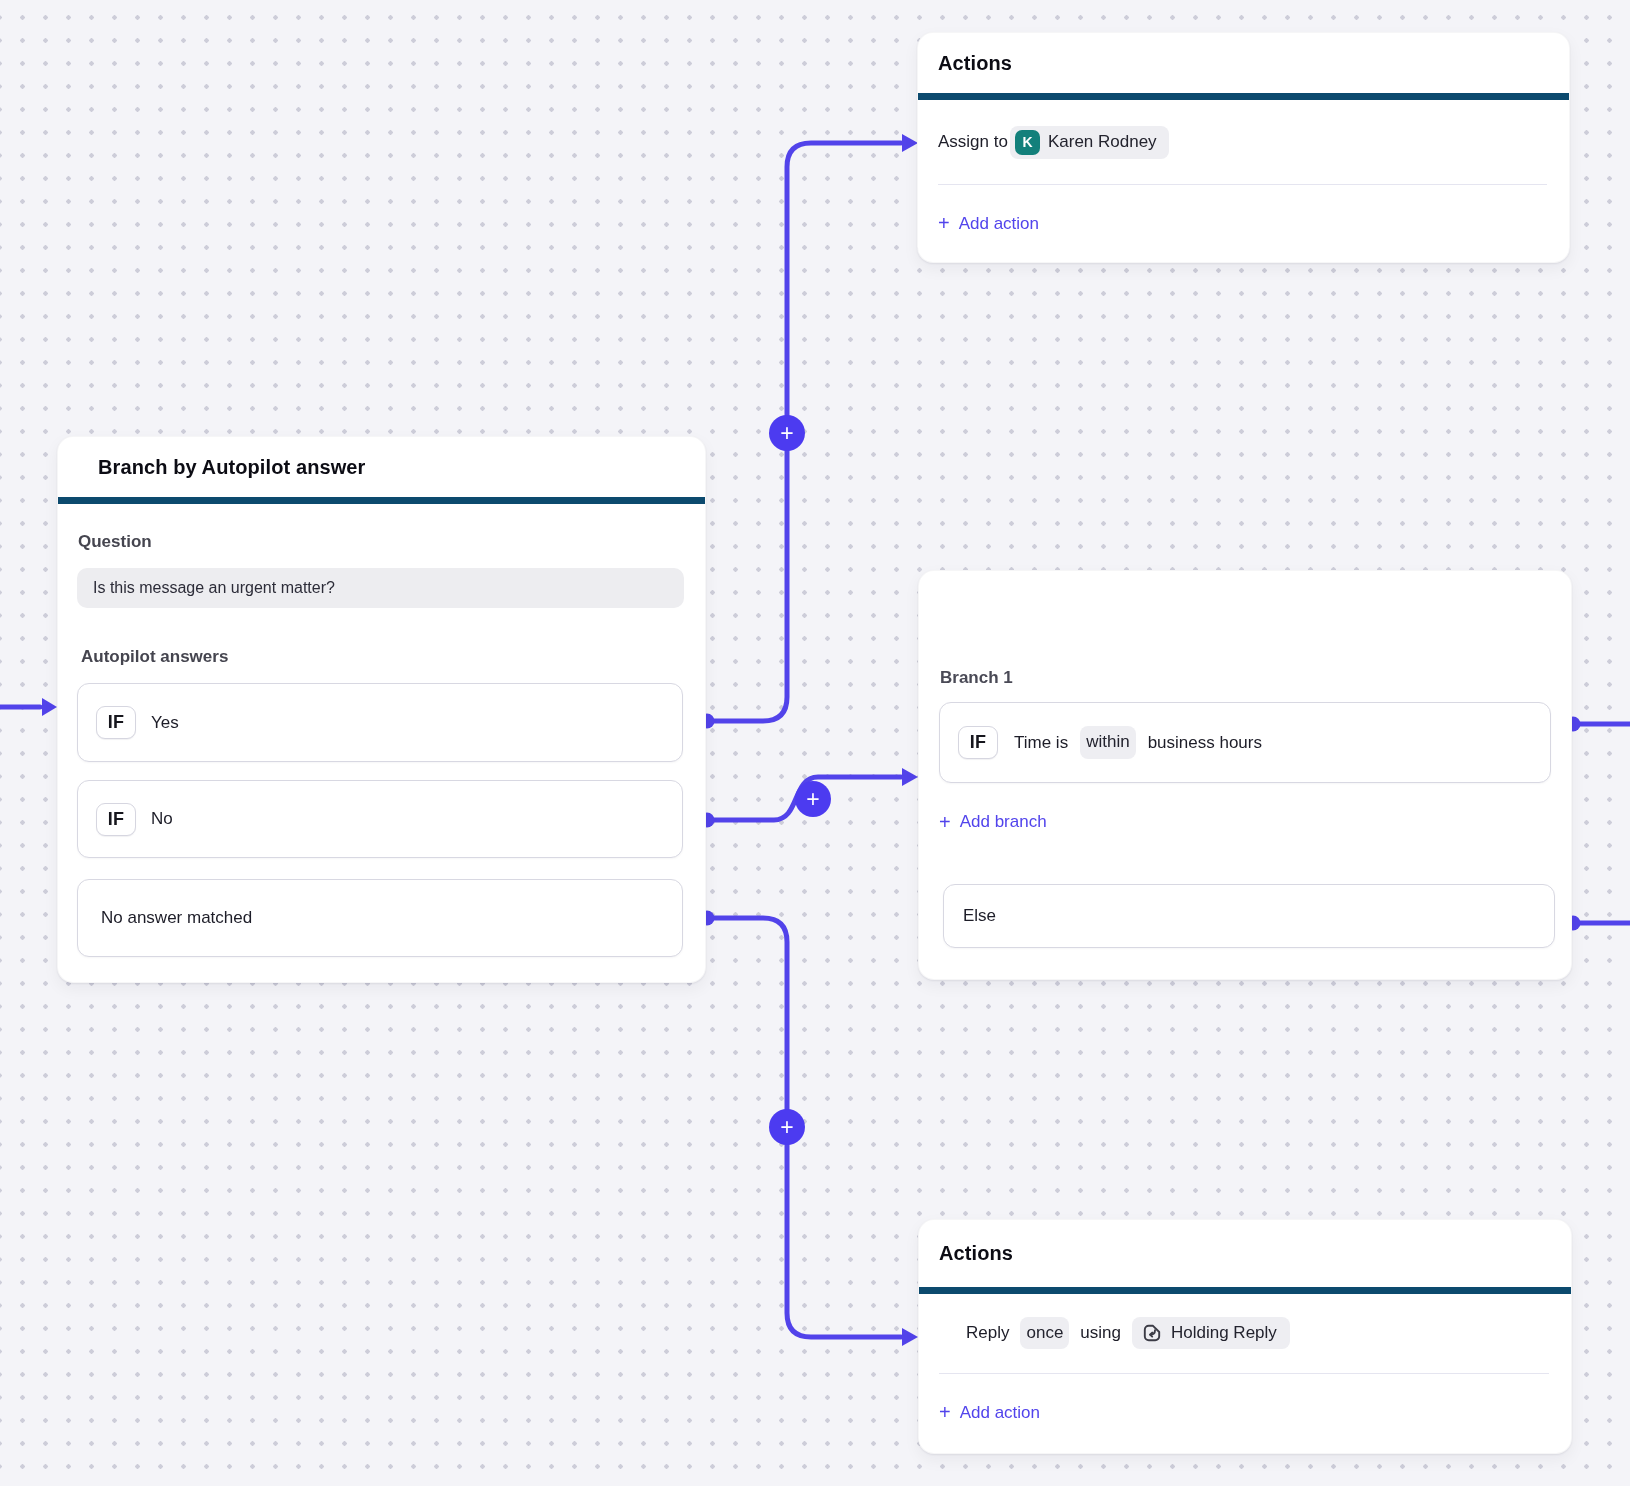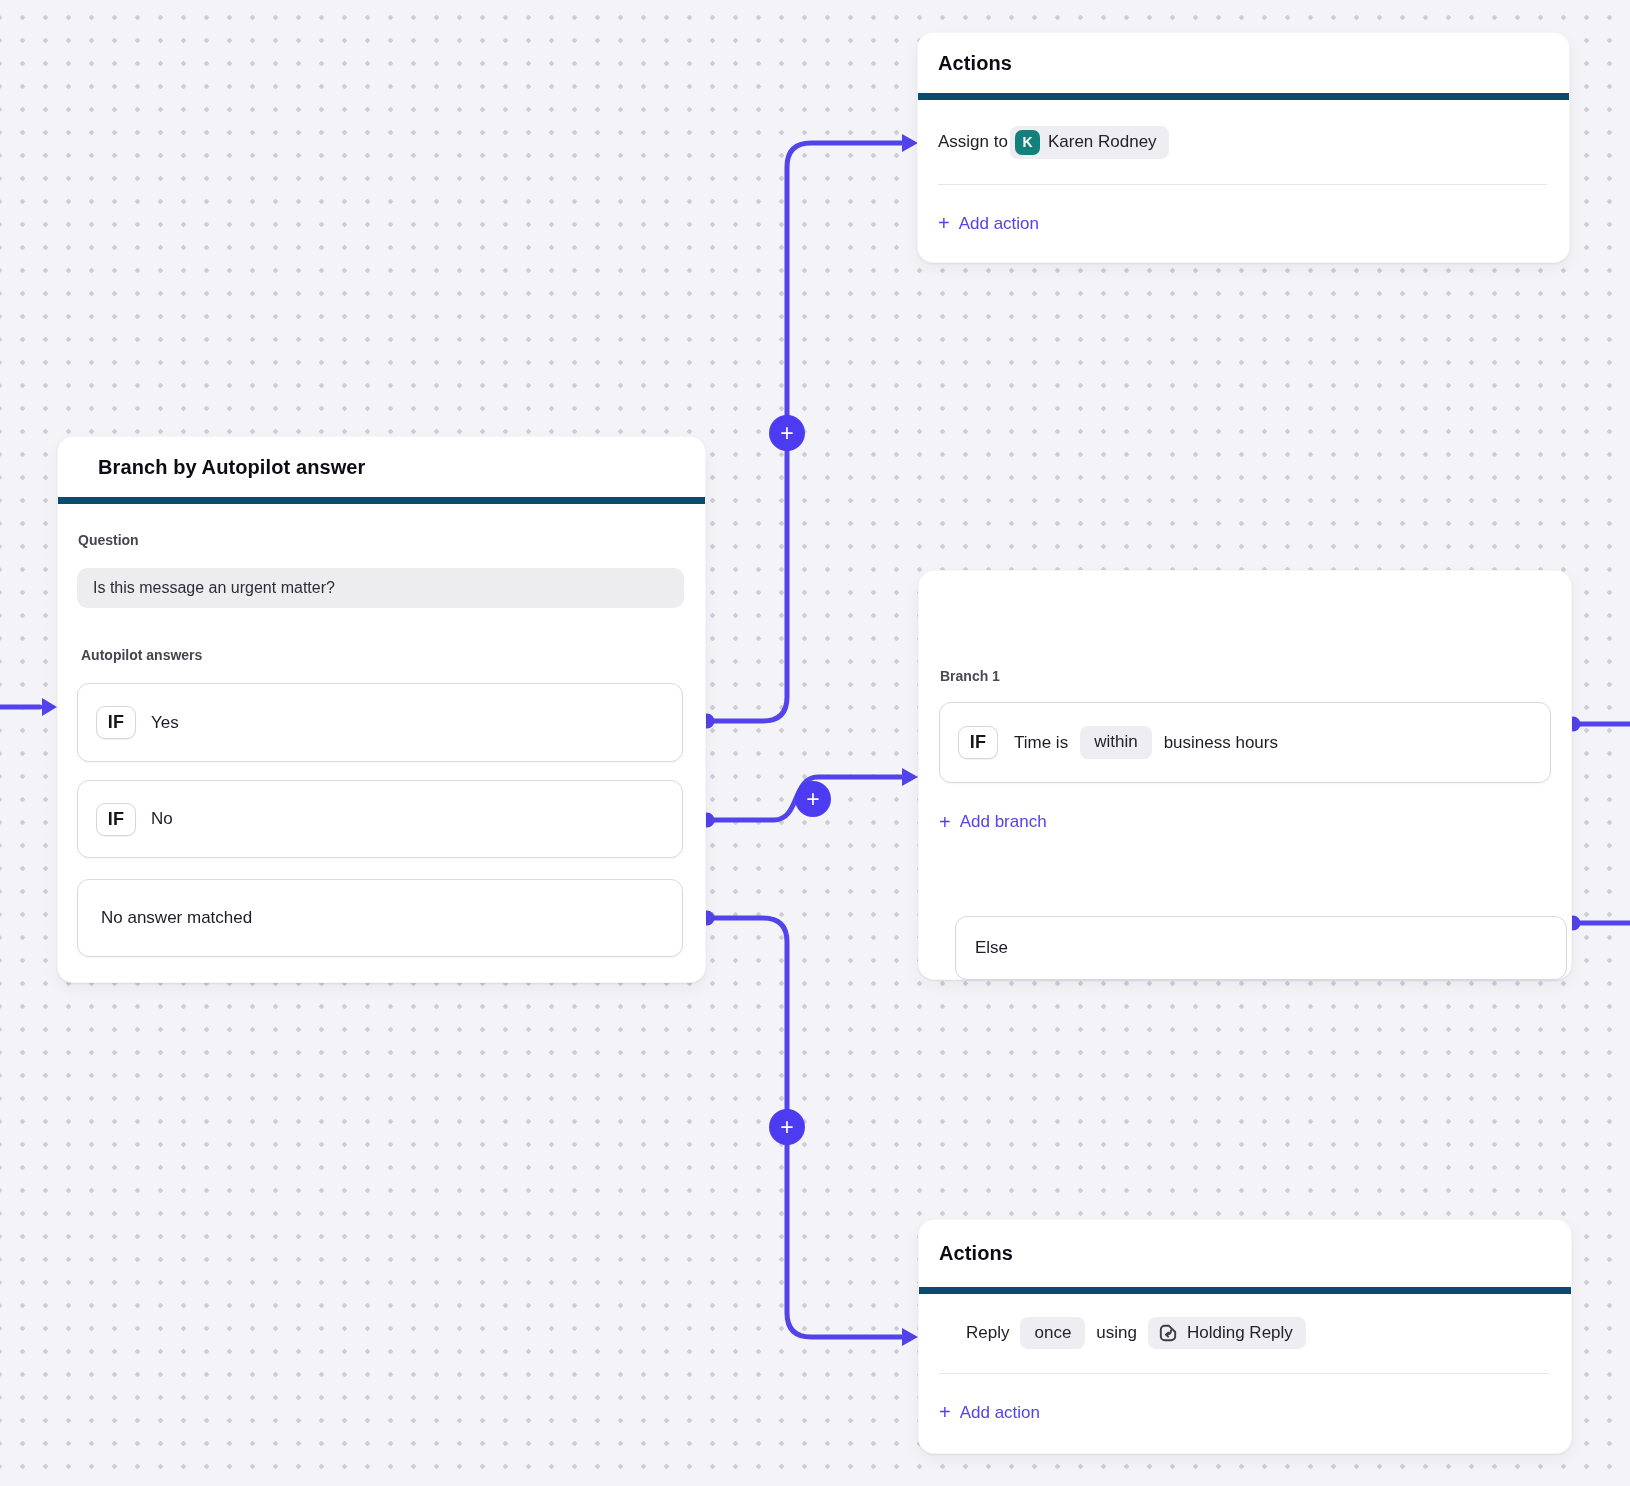--- a/index.html
+++ b/index.html
@@ -16,41 +16,41 @@
     border:1px solid rgba(25,25,50,0.04);
     box-shadow:0 1px 2px rgba(20,20,43,.07),0 6px 16px rgba(20,20,43,.05);
     box-sizing:border-box;
   }
   .card *{box-sizing:border-box;}
   .card-header{
     display:flex;align-items:center;padding:0 20px;
     border-bottom:7px solid #0c4a6e;
     font-size:20px;font-weight:700;color:#0c0c14;letter-spacing:.1px;
   }
-  .section-label{font-size:14px;font-weight:700;color:#45454f;position:absolute;text-align:right;}
+  .section-label{font-size:17px;font-weight:700;color:#45454f;position:absolute;text-align:right;}
   .flex-row{display:flex;align-items:center;padding:0 20px;}
   .inset-divider{position:absolute;left:20px;right:22px;border-top:1px solid #e5e5f0;}
   .add-link{display:flex;align-items:center;gap:9px;color:#5244ec;font-size:17px;font-weight:500;cursor:pointer;}
   .add-link .plus{font-size:20px;font-weight:500;line-height:1;margin-top:-1px;}
   .branch-row{
     position:absolute;background:#fff;border:1px solid #d8d8e2;border-radius:12px;
     box-shadow:0 1px 2px rgba(20,20,43,.04);
     display:flex;align-items:center;padding:0 18px;gap:15px;
     font-size:17px;color:#1d1d28;
   }
   .if-chip{
     display:inline-flex;align-items:center;justify-content:center;
     min-width:40px;height:33px;padding:0 10px;
     background:#fff;border:1px solid #d6d6e0;border-radius:9px;
     box-shadow:0 1px 1px rgba(20,20,43,.06);
     font-size:18px;font-weight:700;color:#16161d;letter-spacing:.3px;
   }
   .gray-chip{
     display:inline-flex;align-items:center;gap:8px;
-    background:#eeeef2;border-radius:8px;padding:5px 14px;
+    background:#eeeef2;border-radius:8px;padding:5px 6px;
     font-size:17px;color:#23232e;line-height:1.3;
   }
   .question-input{
     position:absolute;background:#ededf0;border-radius:10px;
     display:flex;align-items:center;padding:0 16px;
     font-size:16px;color:#2c2c38;
   }
   .avatar{
     width:25px;height:25px;border-radius:7px;background:#13807b;
     display:inline-flex;align-items:center;justify-content:center;
@@ -165,21 +165,21 @@
       <span>business hours</span>
     </div>
 
     <div class="flex-row" style="position:absolute;left:0;top:236px;height:30px;">
       <span class="add-link">
         <span class="plus">+</span>
         <span>Add branch</span>
       </span>
     </div>
 
-    <div class="branch-row" style="left:36px;top:313px;width:612px;height:64px;padding-left:19px;margin-top:32px;">
+    <div class="branch-row" style="left:24px;top:313px;width:612px;height:64px;padding-left:19px;">
       <span>Else</span>
     </div>
   </div>
 
   <div class="card" style="left:918px;top:1219px;width:654px;height:235px;">
     <div class="card-header" style="height:74px;">Actions</div>
 
     <div class="flex-row body-text" style="height:78px;gap:11px;margin-left:27px;">
       <span>Reply</span>
       <span class="gray-chip">once</span>

